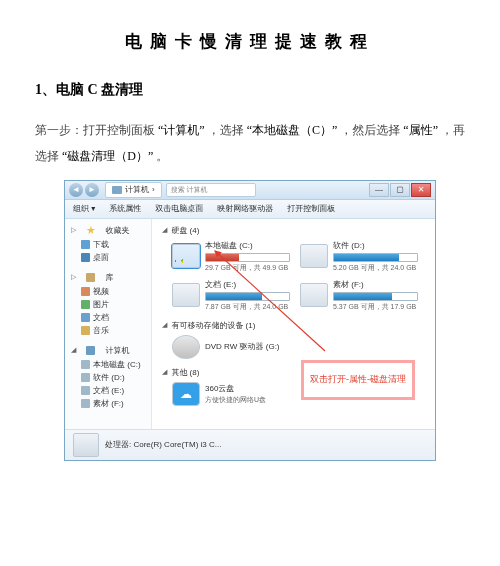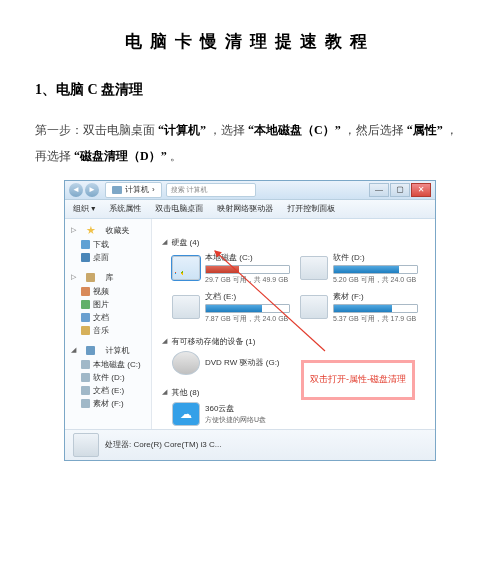--- a/index.html
+++ b/index.html
@@ -24,21 +24,21 @@
     font-size: 14px;
     margin-bottom: 18px;
     color: #000;
   }
   .paragraph {
     font-size: 12px;
     line-height: 2.2;
     color: #444;
     margin-bottom: 10px;
   }
-  .paragraph b { color: #000; font-weight: bold; }
+  .paragraph b { color: #000; font-weight: normal; }
   
   .win {
     width: 370px;
     margin: 0 auto;
     border: 1px solid #7ba7c7;
     background: #fff;
     font-family: "Microsoft YaHei", Arial, sans-serif;
     font-size: 9px;
     color: #333;
     position: relative;
@@ -98,21 +98,21 @@
   .icn.desk{ background:#4a86b8; }
   .icn.clock{ background:#d8a85a; border-radius:50%; }
   .icn.lib{ background:#c9a86a; }
   .icn.vid{ background:#d88a5a; }
   .icn.pic{ background:#62b06a; }
   .icn.doc{ background:#6aa0d0; }
   .icn.mus{ background:#d6b05a; }
   .icn.comp{ background:#6a9cc4; }
   .icn.drv{ background:#a0b8c8; }
   .content { flex:1; padding: 6px 10px; overflow:hidden; }
-  .cat-head { display:flex; align-items:center; gap:4px; font-size:8px; color:#333; margin-bottom:4px;margin-top:12px; }
+  .cat-head { display:flex; align-items:center; gap:4px; font-size:8px; color:#333; margin-bottom:4px; }
   .drives { display:flex; flex-wrap:wrap; gap:6px 10px; margin-bottom:8px; margin-left:10px;}
   .drive { width: 118px; display:flex; align-items:center; gap:5px; }
   .drive-icon {
     width: 26px; height: 22px; border:1px solid #bcc9d4; border-radius:2px;
     background: linear-gradient(#f0f4f8,#d6e0e8); position:relative;
   }
   .drive-icon.selected { outline: 1px solid #3b8ed8; background:linear-gradient(#e4f0fb,#cde3f5);}
   .win-mark { position:absolute; left:2px; bottom:2px; width:8px; height:8px; background:
     linear-gradient(45deg,#f25022 25%,transparent 25%),
     linear-gradient(-45deg,#7fba00 25%,transparent 25%),
@@ -141,21 +141,21 @@
     display:flex; align-items:center; padding: 0 8px; gap:6px; font-size:8px; color:#333;
   }
   .status .big-ic { width:24px;height:22px;border:1px solid #bcc9d4;border-radius:2px;background:linear-gradient(#eef3f8,#d2dce4);}
 </style>
 </head>
 <body>
 
 <div class="doc-title">电脑卡慢清理提速教程</div>
 <div class="section-head">1、电脑 C 盘清理</div>
 <div class="paragraph">
-  <span>第一步：双击电脑桌面</span>
+  <span>第一步：打开控制面板</span>
   <b>“计算机”</b>
   <span>，选择</span>
   <b>“本地磁盘（C）”</b>
   <span>，然后选择</span>
   <b>“属性”</b>
   <span>，再选择</span>
   <b>“磁盘清理（D）”</b>
   <span>。</span>
 </div>
 

